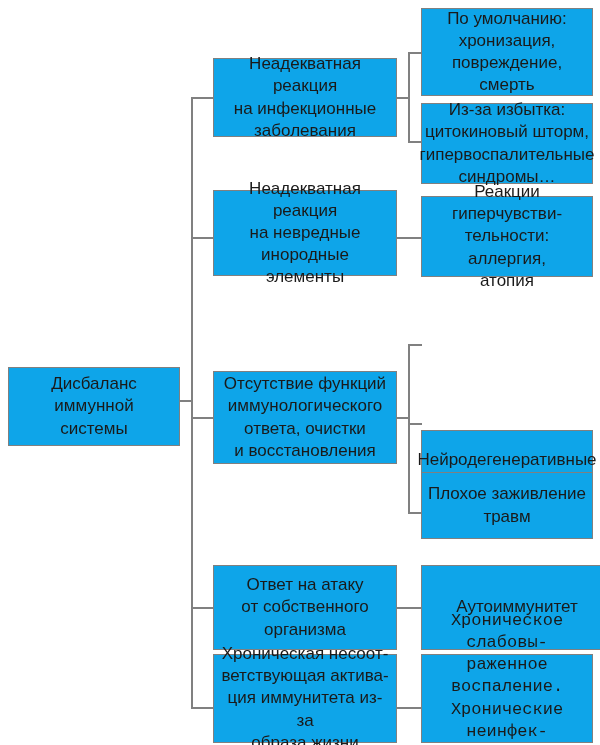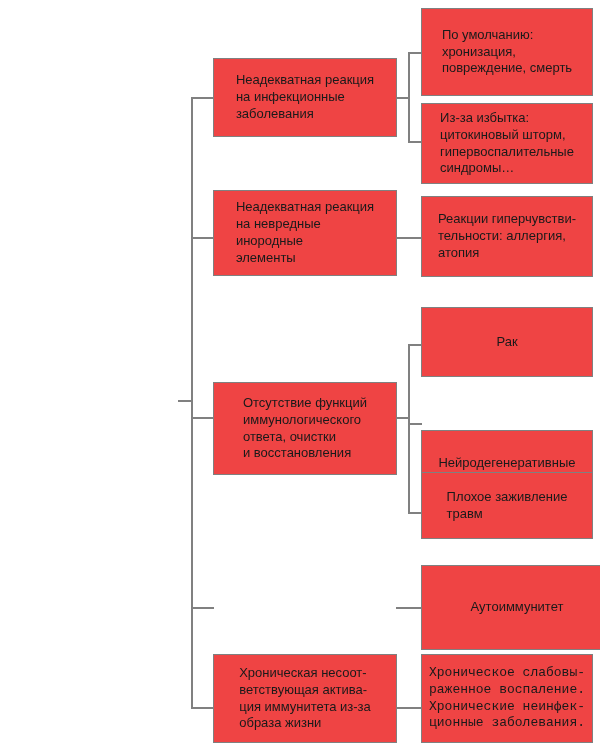--- a/index.html
+++ b/index.html
@@ -12,26 +12,27 @@
     width: 600px;
     height: 745px;
     background: #ffffff;
     font-family: "Liberation Sans", "DejaVu Sans", sans-serif;
     overflow: hidden;
   }
   .node {
     position: absolute;
     box-sizing: border-box;
     border: 1.6px solid #808080;
-    background: #ef4444;
+    background: #0ea5e9;
     display: flex;
     align-items: center;
     justify-content: center;
+    text-align: center;
     color: #1a1a1a;
-    font-size: 13px;
+    font-size: 17px;
     line-height: 1.30;
     padding: 2px 5px;
     z-index: 2;
   }
   .node span { display: block; white-space: pre-line; }
   .conn {
     position: absolute;
     background: #808080;
     z-index: 1;
   }
@@ -66,41 +67,50 @@
   <div class="conn h" style="left:408px; top:344px; width:14px;"></div>
   <div class="conn h" style="left:408px; top:423px; width:14px;"></div>
   <div class="conn h" style="left:408px; top:512px; width:14px;"></div>
 
   <div class="conn h" style="left:396px; top:607px; width:13px;"></div>
   <div class="conn h" style="left:408px; top:607px; width:14px;"></div>
 
   <div class="conn h" style="left:396px; top:707px; width:13px;"></div>
   <div class="conn h" style="left:408px; top:707px; width:14px;"></div>
 
+  <div class="node" style="left:8px; top:367px; width:172px; height:79px;">
+    <span>Дисбаланс иммунной
+системы</span>
+  </div>
 
   <div class="node" style="left:213px; top:58px; width:184px; height:79px;">
     <span>Неадекватная реакция
 на инфекционные
 заболевания</span>
   </div>
 
   <div class="node" style="left:213px; top:190px; width:184px; height:86px;">
     <span>Неадекватная реакция
 на невредные
 инородные
 элементы</span>
   </div>
 
-  <div class="node" style="left:213px; top:371px; width:184px; height:93px;margin-top:11px;">
+  <div class="node" style="left:213px; top:371px; width:184px; height:93px;">
     <span>Отсутствие функций
 иммунологического
 ответа, очистки
 и восстановления</span>
   </div>
 
+  <div class="node" style="left:213px; top:565px; width:184px; height:85px;">
+    <span>Ответ на атаку
+от собственного
+организма</span>
+  </div>
 
   <div class="node" style="left:213px; top:654px; width:184px; height:89px;">
     <span>Хроническая несоот-
 ветствующая актива-
 ция иммунитета из-за
 образа жизни</span>
   </div>
 
   <div class="node" style="left:421px; top:8px; width:172px; height:88px;">
     <span>По умолчанию:
@@ -114,23 +124,20 @@
 гипервоспалительные
 синдромы…</span>
   </div>
 
   <div class="node" style="left:421px; top:196px; width:172px; height:81px;">
     <span>Реакции гиперчувстви-
 тельности: аллергия,
 атопия</span>
   </div>
 
-  <div class="node" style="left:421px; top:307px; width:172px; height:70px;">
-    <span>Рак</span>
-  </div>
 
   <div class="node" style="left:421px; top:382px; width:172px; height:83px;margin-top:48px;">
     <span>Нейродегенеративные
 расстройства</span>
   </div>
 
   <div class="node" style="left:421px; top:472px; width:172px; height:67px;">
     <span>Плохое заживление
 травм</span>
   </div>

